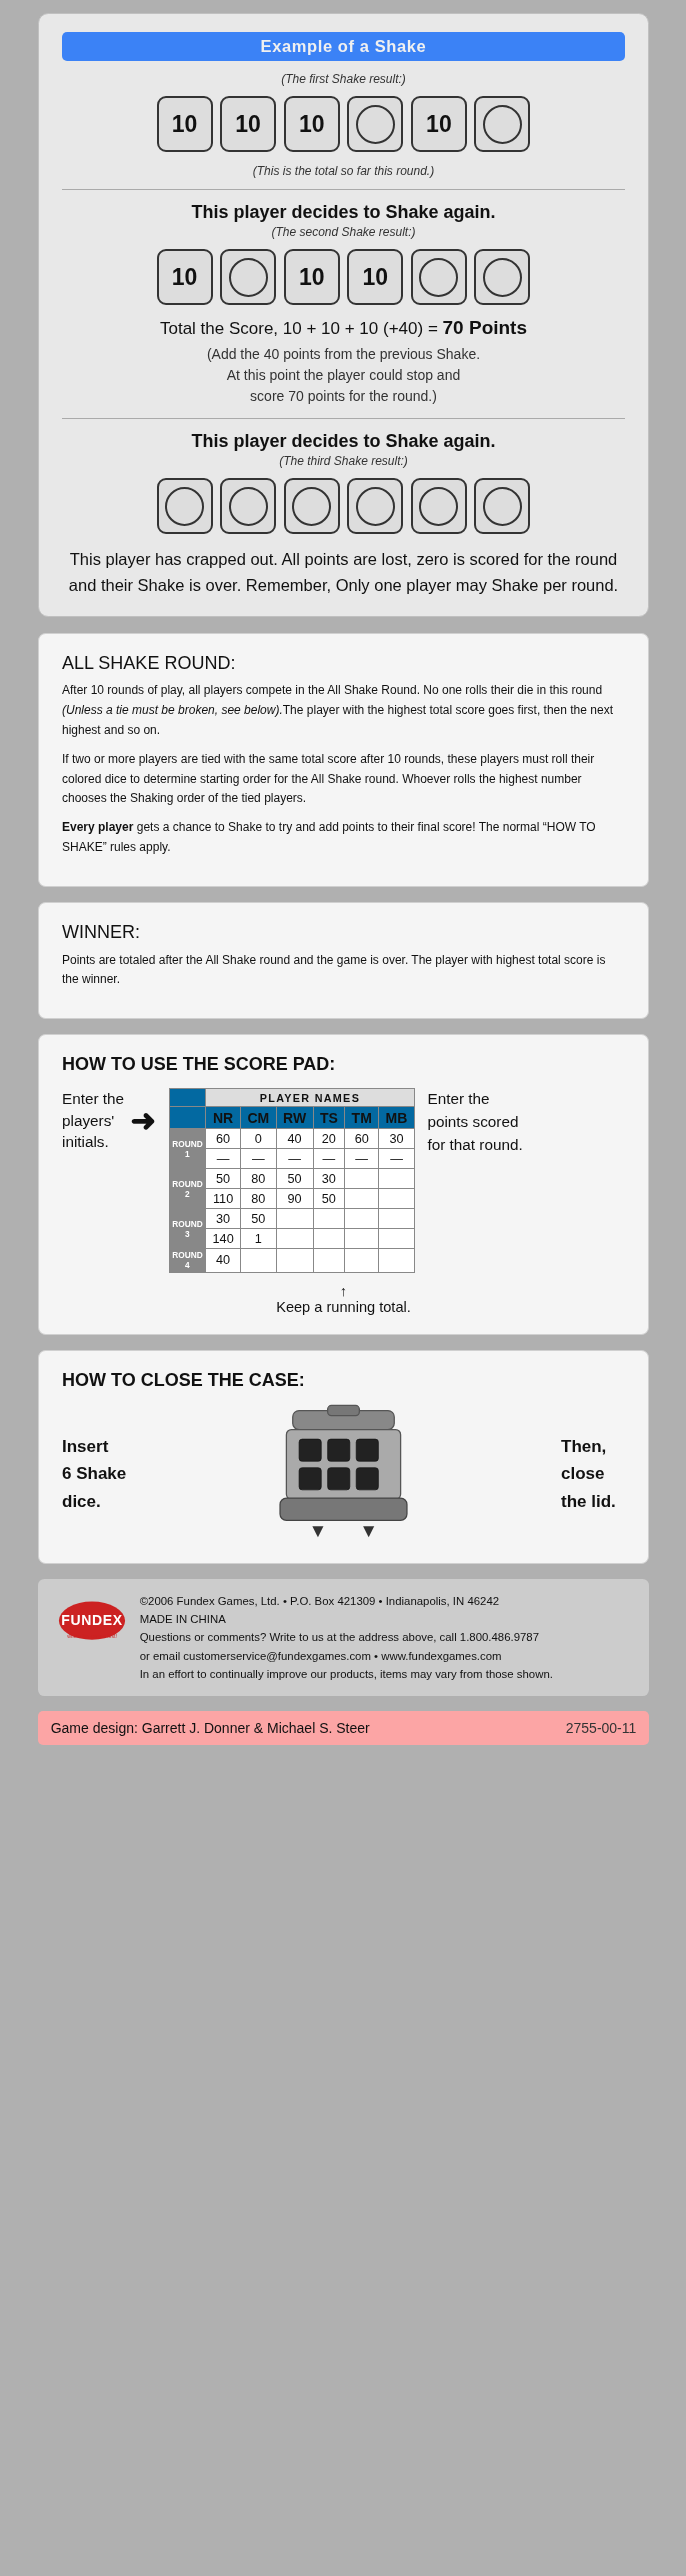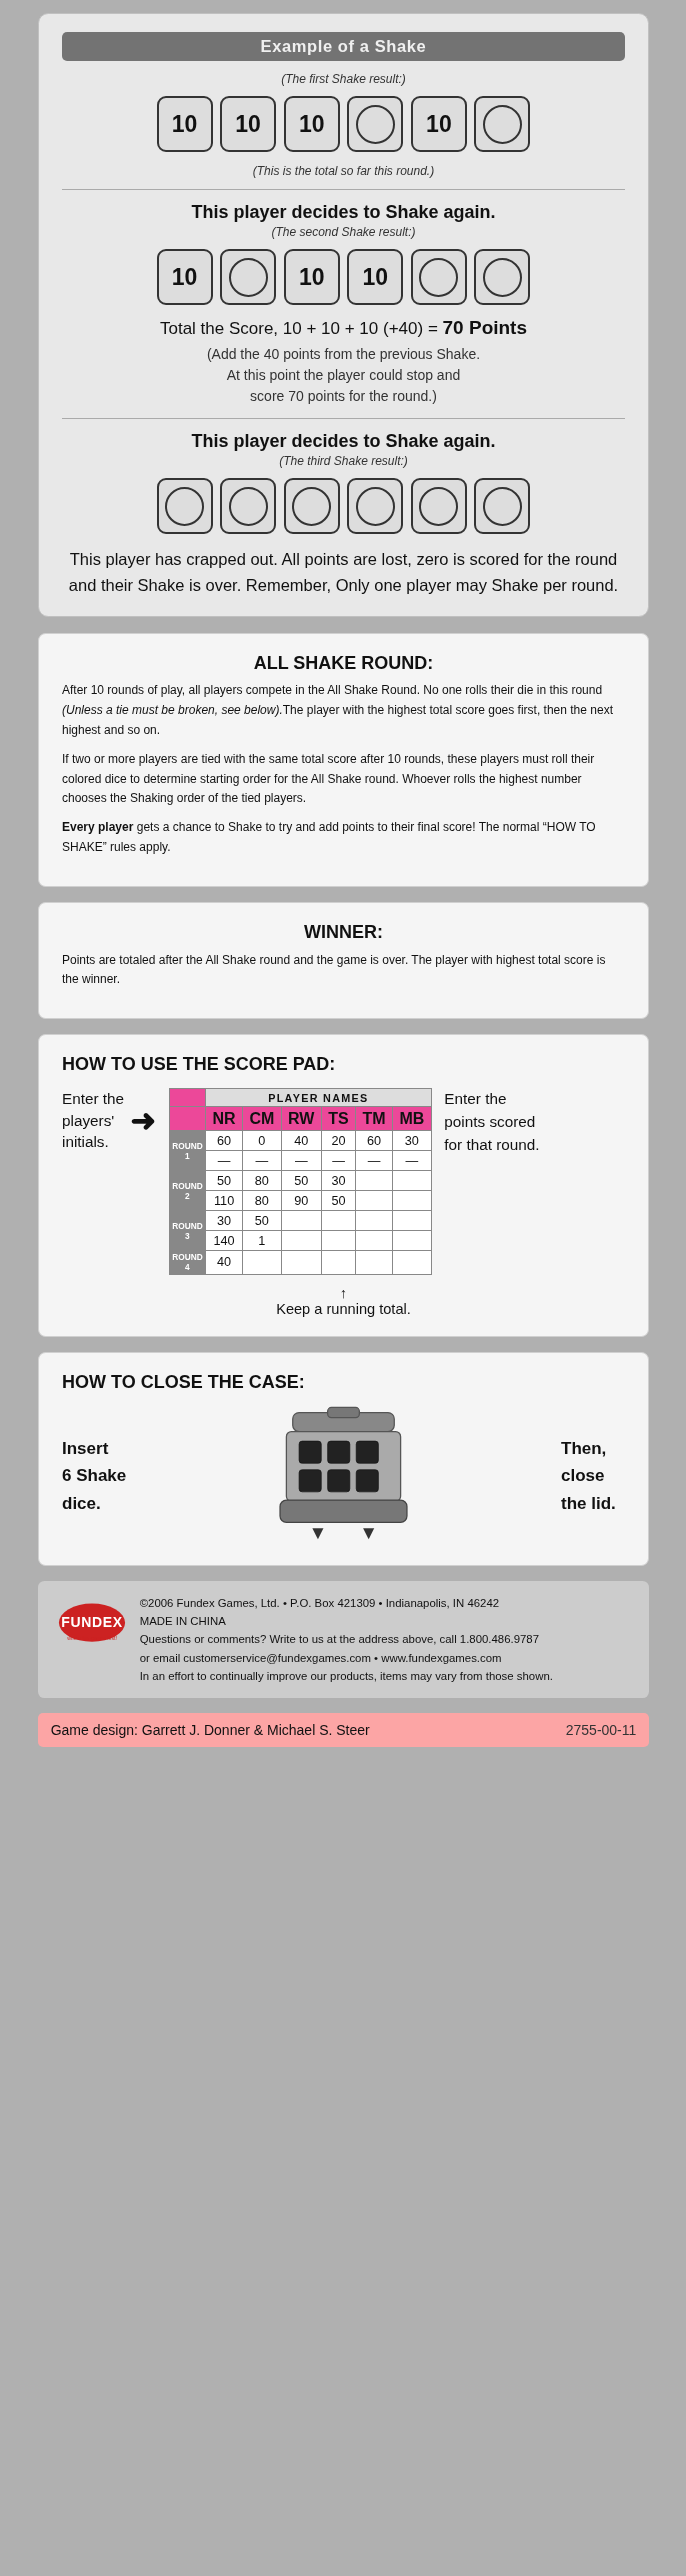--- a/index.html
+++ b/index.html
@@ -30,21 +30,21 @@
 
     .section-box-white {
       background: #f5f5f5;
       border-radius: 7.6px;
       padding: 19px 23px;
       border: 1.3px solid #d0d0d0;
     }
 
     
     .shake-header {
-      background: #737373;
+      background: #3b82f6;
       border-radius: 5.1px;
       text-align: center;
       padding: 5.1px 12.7px;
       color: #f0f0f0;
       font-size: 16.5px;
       font-weight: bold;
       margin-bottom: 11.4px;
       letter-spacing: 0.6px;
     }
 
@@ -126,23 +126,22 @@
     .crapped-out-text {
       text-align: center;
       font-size: 16.5px;
       line-height: 1.6;
       margin-top: 5.1px;
     }
 
     
     .section-title {
       font-size: 18px;
-      font-weight: bold;
+      font-weight: normal;
       margin-bottom: 7.6px;
-      text-align: center;
     }
 
     .section-body {
       font-size: 12px;
       line-height: 1.65;
       color: #111;
     }
 
     .section-body p {
       margin-bottom: 9px;
@@ -192,23 +191,23 @@
       border: 1.3px solid #555;
     }
 
     .score-table th, .score-table td {
       border: 0.6px solid #888;
       padding: 2.5px 6.4px;
       text-align: center;
     }
 
     .score-table thead th {
-      background: #ec4899;
-      font-weight: bold;
-      font-size: 16px;
+      background: #0369a1;
+      font-weight: bold;
+      font-size: 14px;
     }
 
     .score-table .player-names-header {
       background: #ddd;
       font-weight: bold;
       text-align: center;
       font-size: 10.8px;
       letter-spacing: 1.3px;
     }
 

